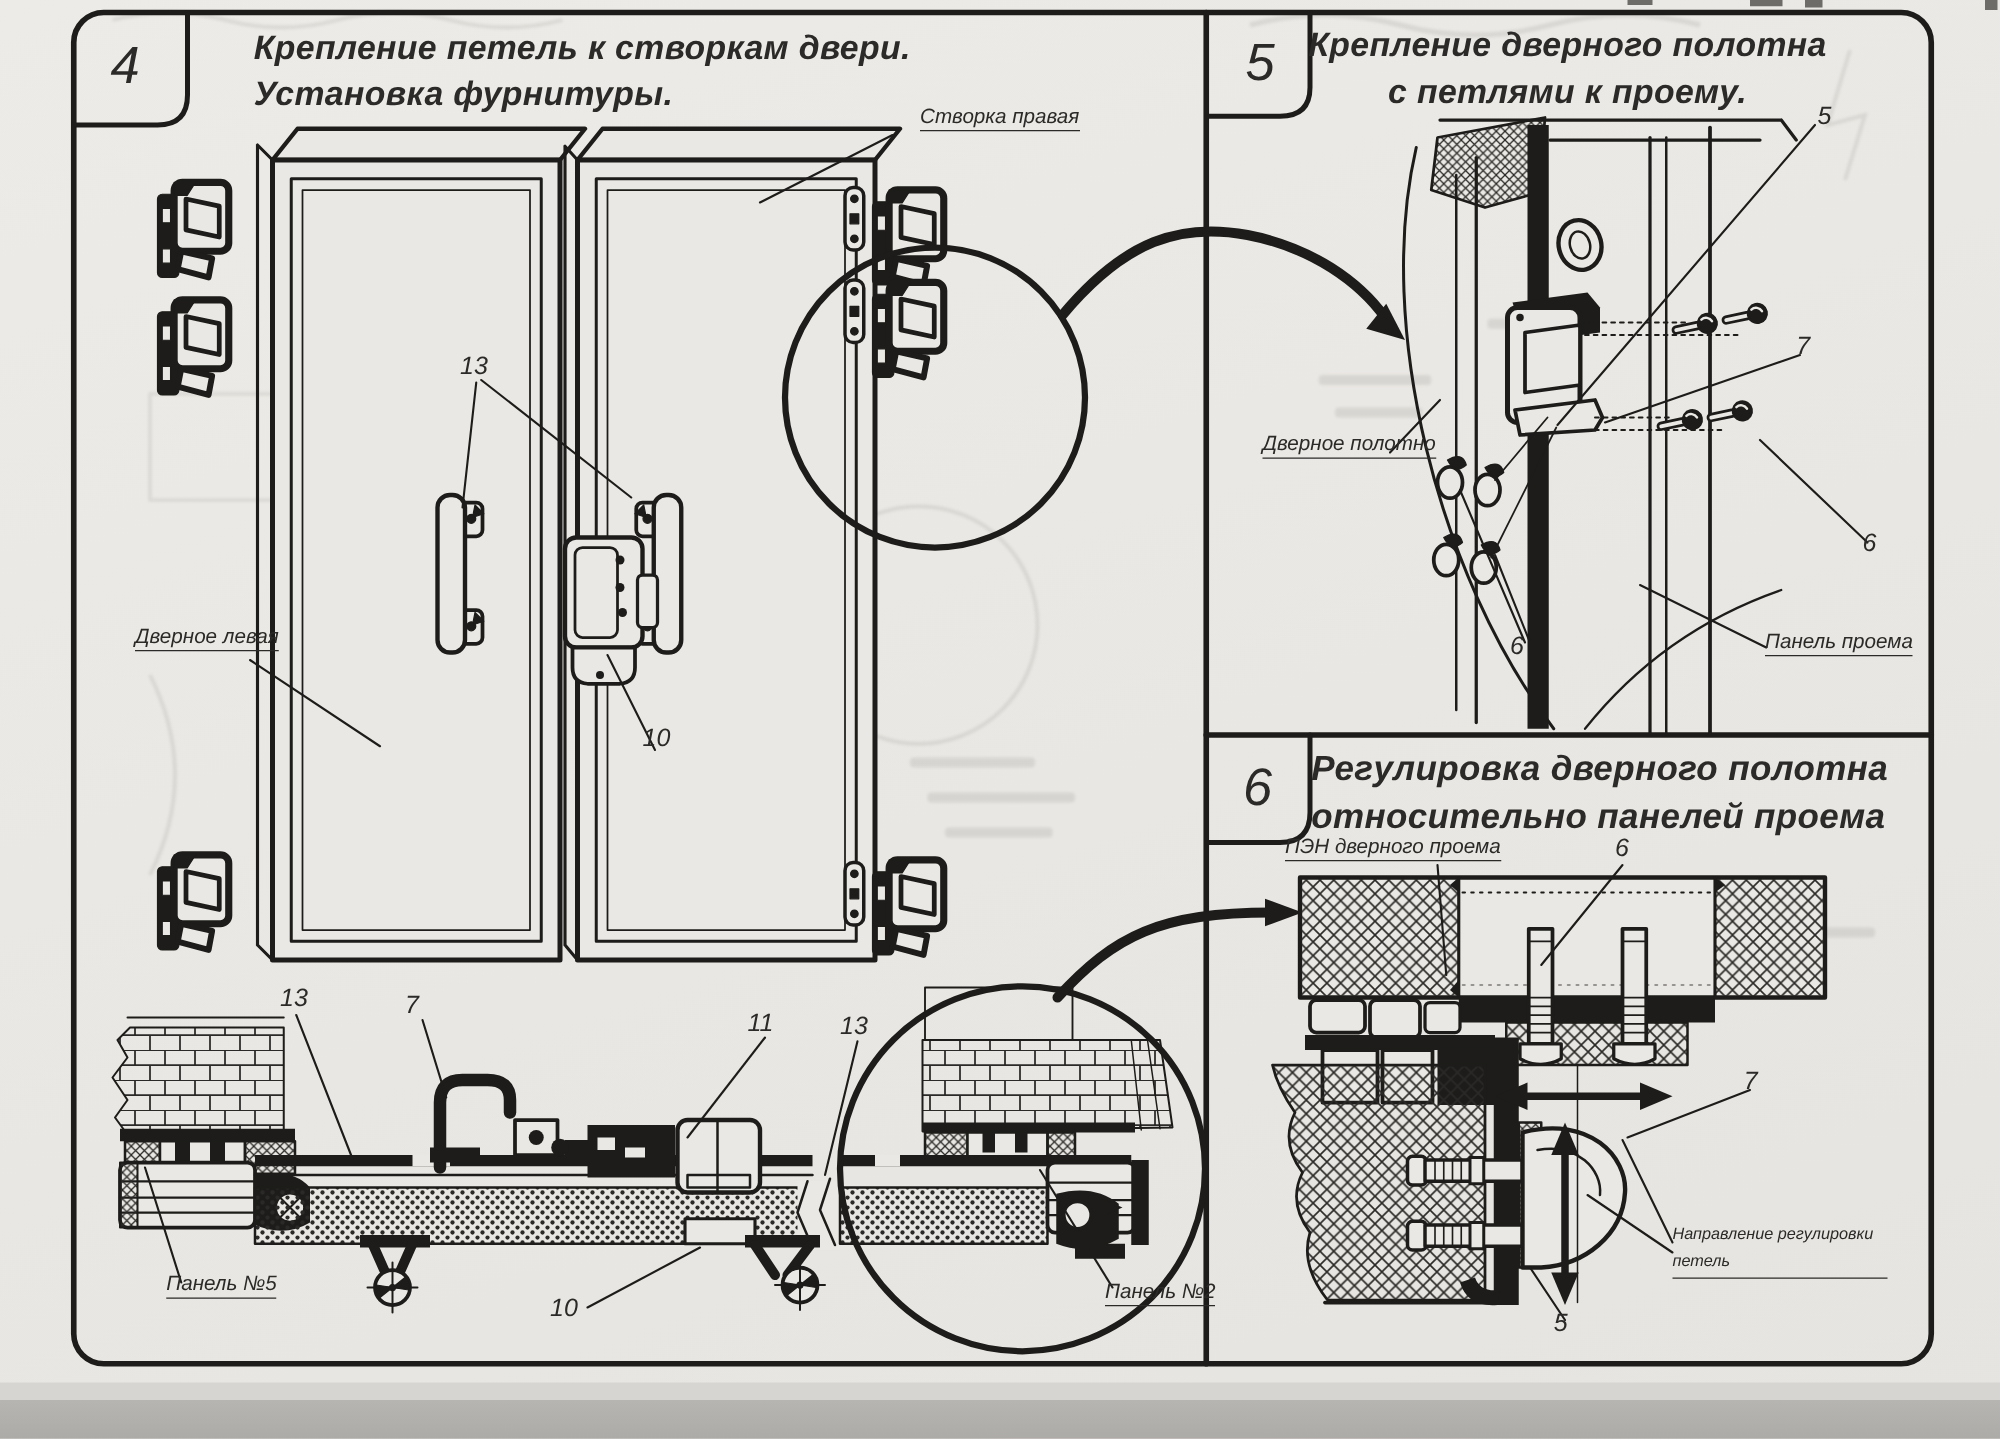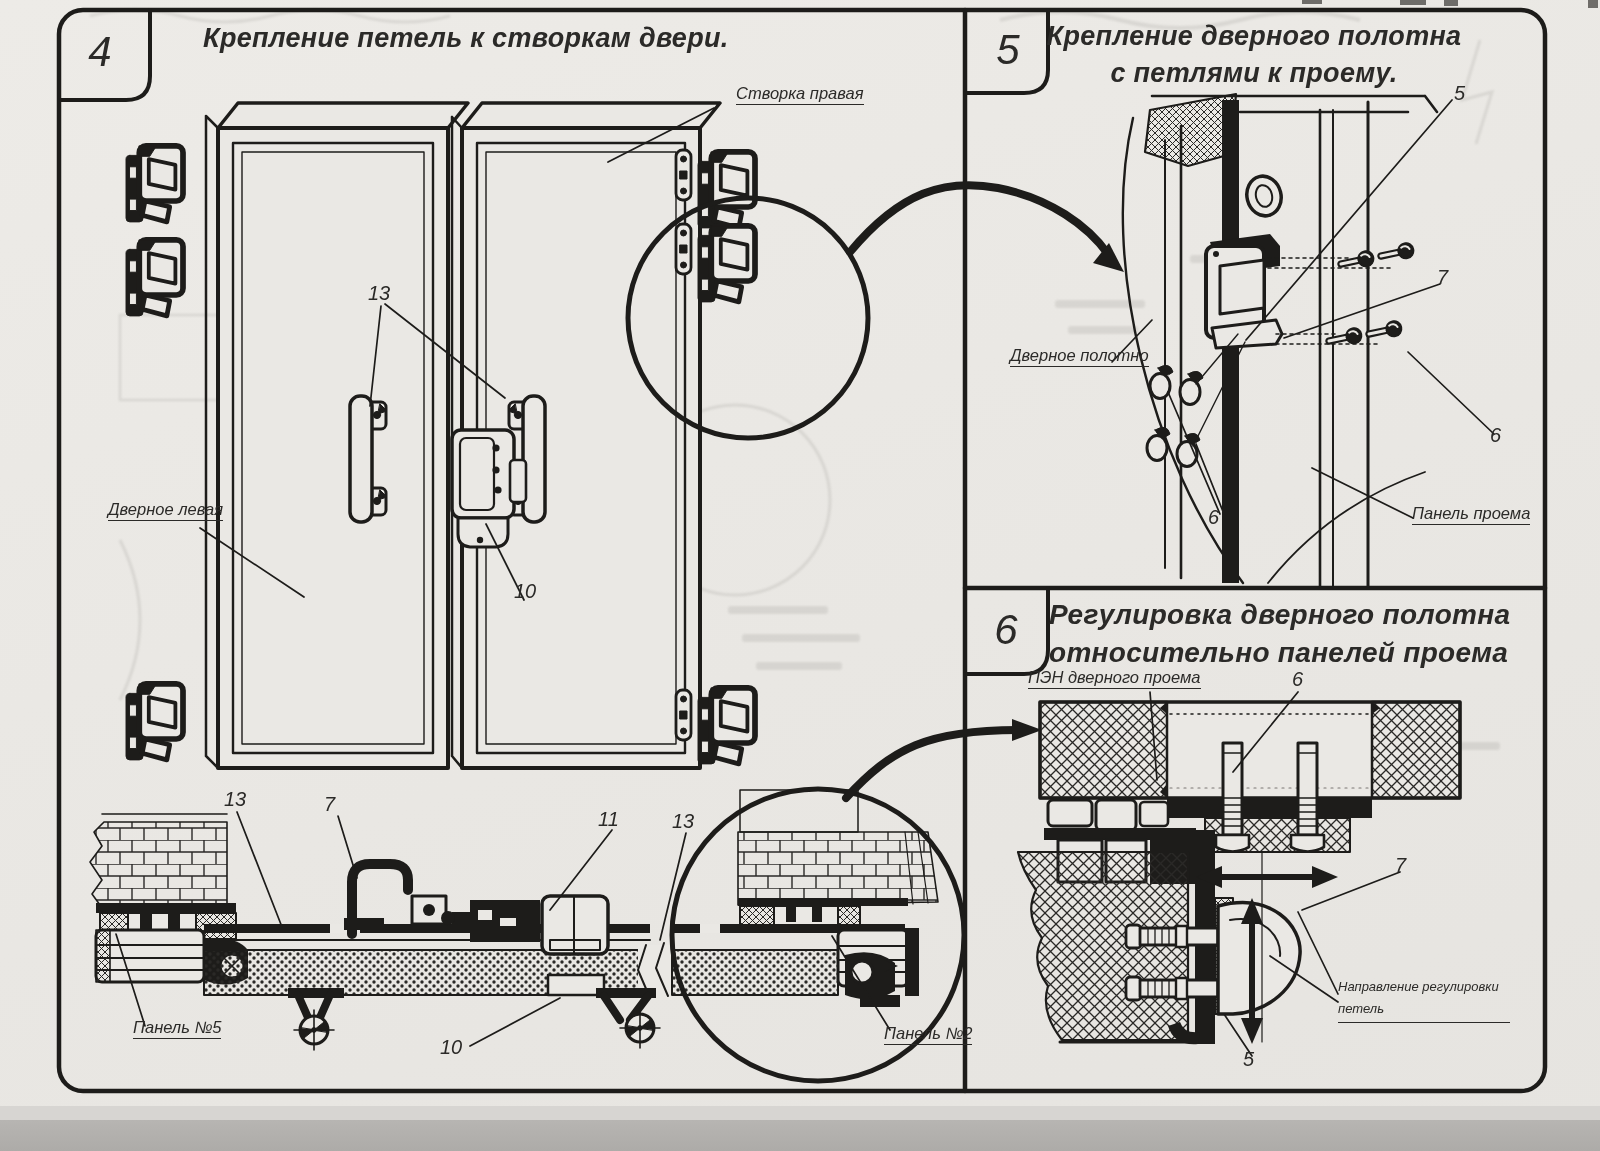--- a/index.html
+++ b/index.html
@@ -362,20 +362,21 @@
     </g>
   </g>
 </svg>
 
 <span class="txt num" style="left:70px;top:28px">4</span>
 <span class="txt num" style="left:978px;top:26px">5</span>
 <span class="txt num" style="left:976px;top:606px">6</span>
 
 <div class="txt title" style="left:203px;top:20px">
   <div>Крепление петель к створкам двери.</div>
+  <div>Установка фурнитуры.</div>
 </div>
 <div class="txt title center" style="left:1044px;top:18px;width:420px">
   <div>Крепление дверного полотна</div>
   <div>с петлями к проему.</div>
 </div>
 <div class="txt title center" style="left:1049px;top:596px;width:420px;font-size:28px;line-height:38px">
   <div>Регулировка дверного полотна</div>
   <div>относительно панелей проема</div>
 </div>
 

